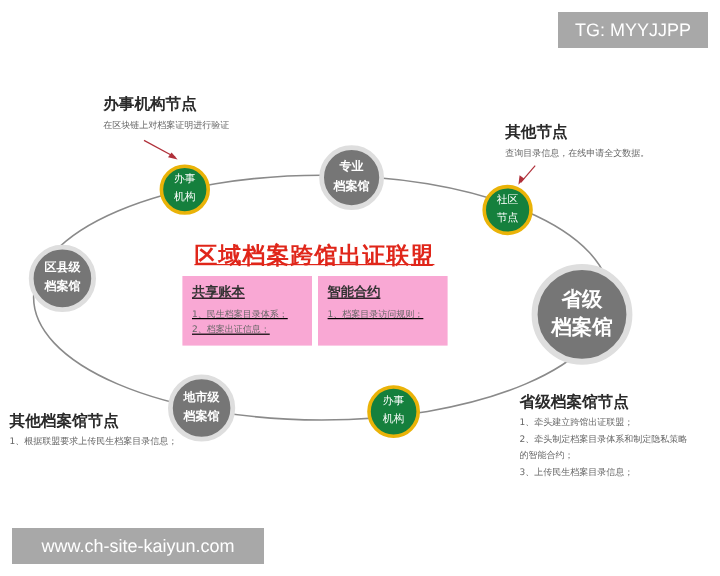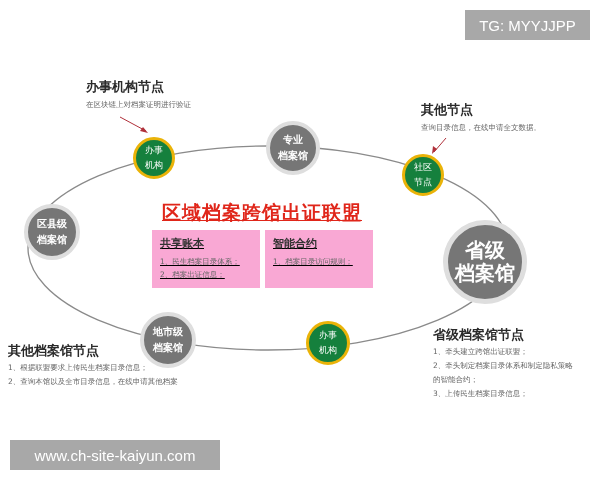--- a/index.html
+++ b/index.html
@@ -5,21 +5,21 @@
   html, body { margin:0; padding:0; }
   body { width:600px; height:480px; background:#ffffff; position:relative; overflow:hidden;
          font-family:"DejaVu Sans","Liberation Sans",sans-serif; }
   .abs { position:absolute; }
   svg.bg { position:absolute; left:0; top:0; }
   .node { position:absolute; border-radius:50%; display:flex; flex-direction:column; align-items:center; justify-content:center;
           color:#fff; box-sizing:border-box; text-align:center; }
   .node.gray { background:#767676; border:4px solid #dedede; }
   .node.red { background:#15803d; border:3px solid #eab308; }
   .node span { display:block; font-size:10px; line-height:16px; font-weight:bold; }
-  .node.big span { font-size:20px; line-height:23px; }
+  .node.big span { font-size:17px; line-height:23px; }
   .node.red span { font-weight:normal; font-size:9px; line-height:15px; }
   .lbl-title { font-size:13px; font-weight:bold; color:#2a2a2a; white-space:nowrap; }
   .lbl-desc { font-size:7.5px; color:#666; white-space:nowrap; line-height:14px; }
   .main-title { font-size:19px; font-weight:bold; color:#e0261a; letter-spacing:1px; white-space:nowrap; }
   .box { position:absolute; background:#f9a8d4; box-sizing:border-box; padding:6px 8px;text-decoration:underline; }
   .box .bt { font-size:11px; font-weight:bold; color:#333; margin-bottom:4px; }
   .box .bi { font-size:7.5px; color:#666; line-height:13px; white-space:nowrap; }
   .wm { position:absolute; background:#a8a8a8; color:#fff; display:flex; align-items:center; justify-content:center;
         font-family:"Liberation Sans",sans-serif; }
 </style>
@@ -80,21 +80,20 @@
   <div class="bi">2、档案出证信息；</div>
 </div>
 <div class="box" style="left:265px; top:230px; width:108px; height:58px;">
   <div class="bt">智能合约</div>
   <div class="bi">1、档案目录访问规则；</div>
 </div>
 
 <div class="abs lbl-title" style="left:8px; top:342px;">其他档案馆节点</div>
 <div class="abs" style="left:8px; top:361px;">
   <div class="lbl-desc">1、根据联盟要求上传民生档案目录信息；</div>
-  <div class="lbl-desc">2、查询本馆以及全市目录信息，在线申请其他档案</div>
 </div>
 
 <div class="abs lbl-title" style="left:433px; top:326px;">省级档案馆节点</div>
 <div class="abs" style="left:433px; top:345px;">
   <div class="lbl-desc">1、牵头建立跨馆出证联盟；</div>
   <div class="lbl-desc">2、牵头制定档案目录体系和制定隐私策略</div>
   <div class="lbl-desc">的智能合约；</div>
   <div class="lbl-desc">3、上传民生档案目录信息；</div>
 </div>
 

